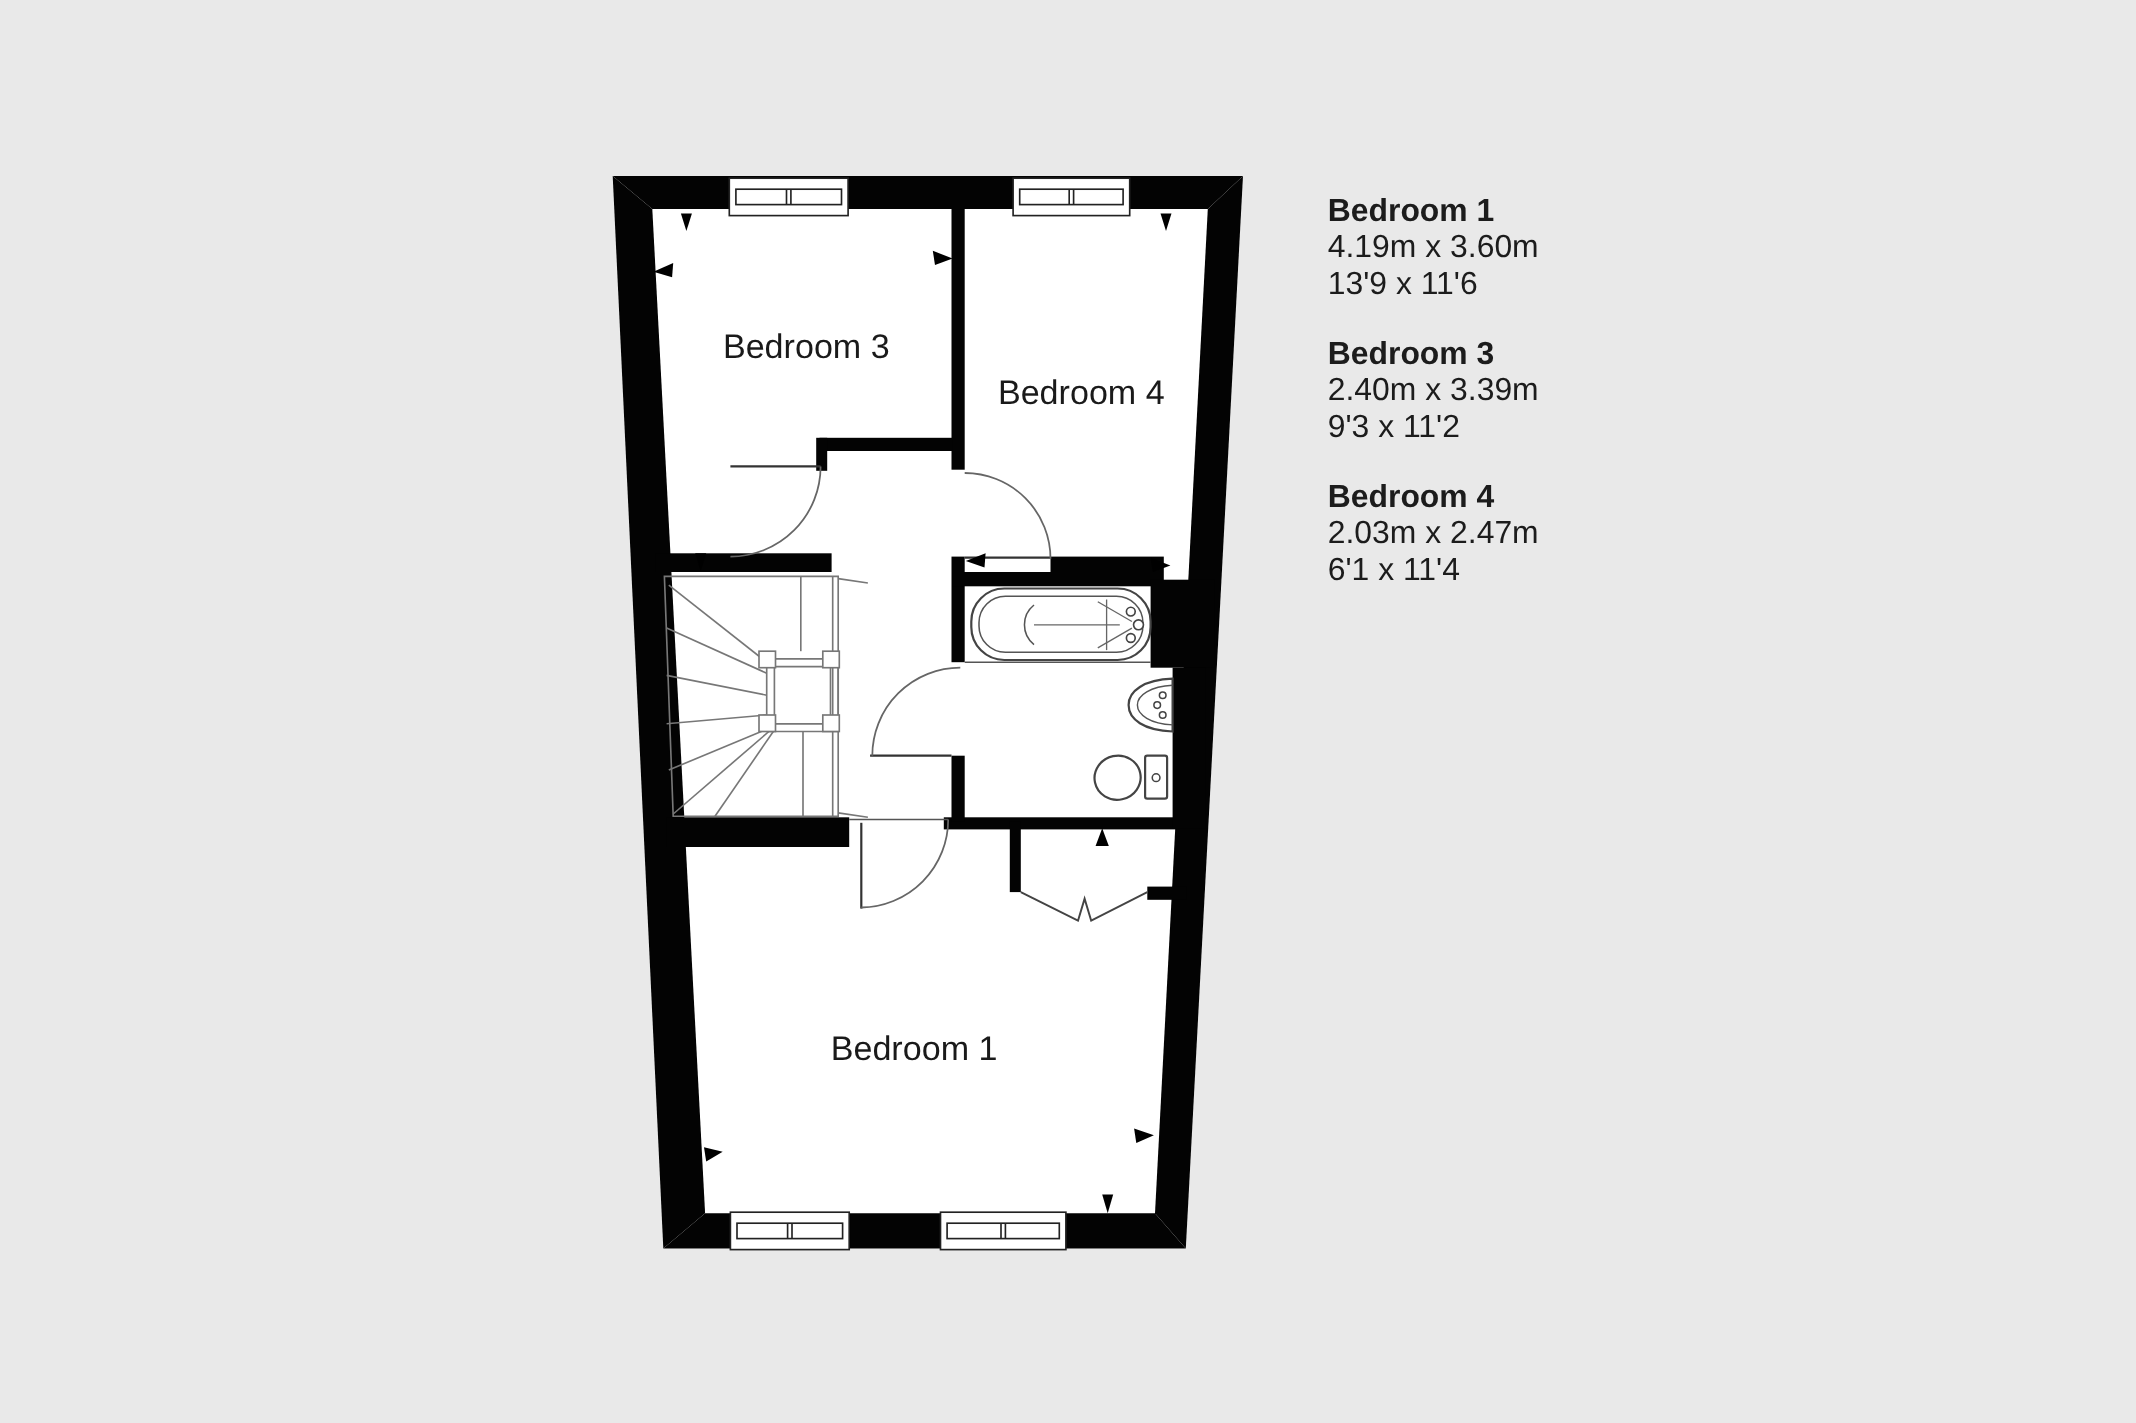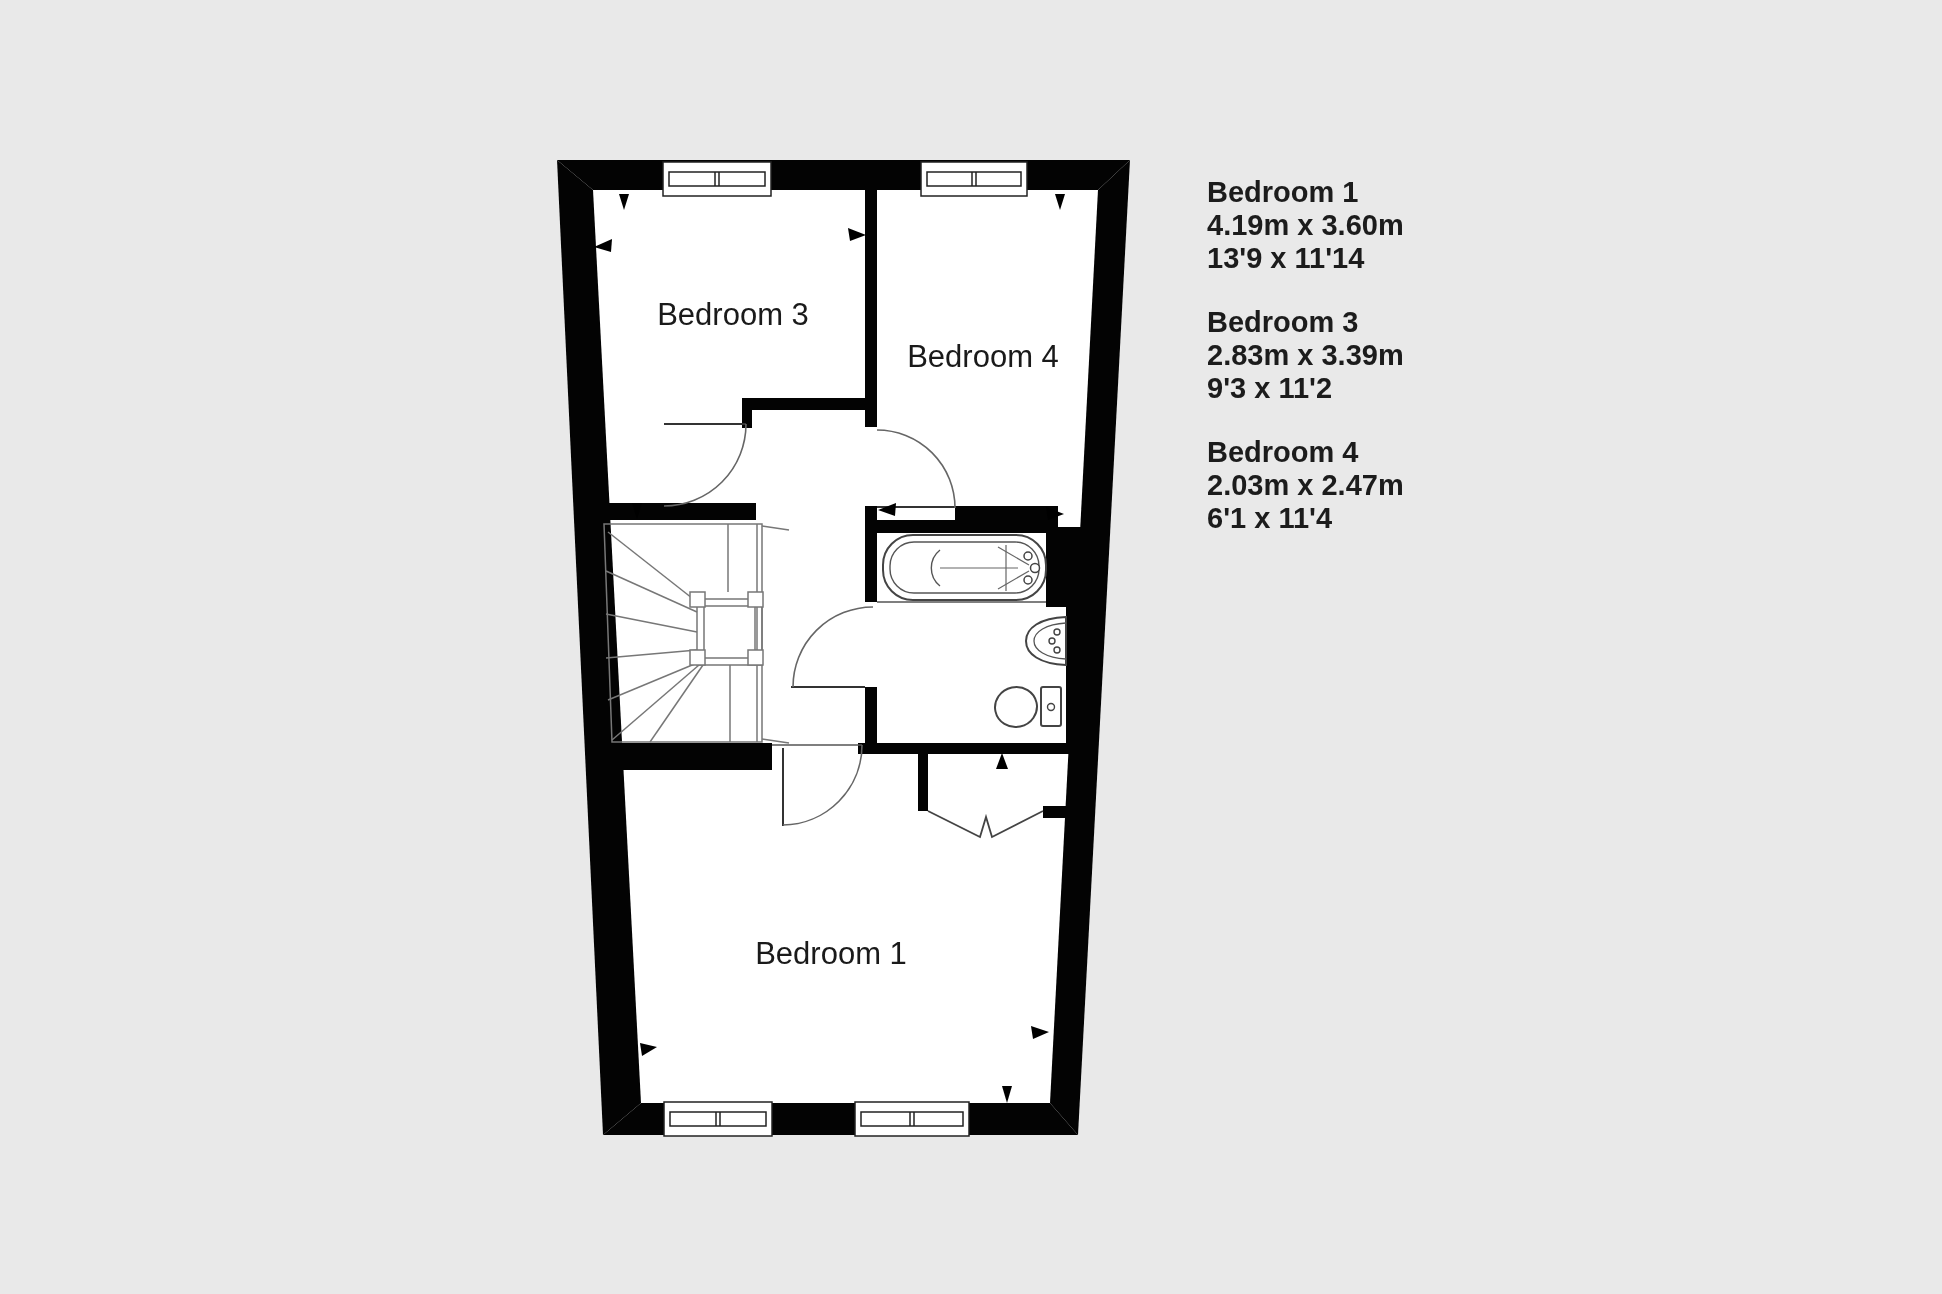--- a/index.html
+++ b/index.html
@@ -14,21 +14,21 @@
   .plan-svg text{
     font-family:"Liberation Sans","DejaVu Sans",sans-serif;
     font-size:31px;fill:#1a1a1a;
   }
   .legend{
     position:absolute;left:1207px;top:176px;
     color:#1c1c1c;font-size:29px;line-height:33px;
   }
   .legend-group{margin:0 0 31px 0;}
   .legend-title{font-weight:bold;}
-  .legend-line{font-weight:bold;}
+  .legend-line{font-weight:normal;}
 </style>
 </head>
 <body>
 
 <div class="stage">
 
   <svg class="plan-svg" width="1942" height="1294" viewBox="0 0 1942 1294">
 
     <polygon points="557,160 1130,160 1078,1135 603,1135" fill="#ffffff"></polygon>
 
@@ -176,25 +176,25 @@
       <text x="733" y="325">Bedroom 3</text>
       <text x="983" y="367">Bedroom 4</text>
       <text x="831" y="964">Bedroom 1</text>
     </g>
   </svg>
 
   <div class="legend">
     <div class="legend-group">
       <div class="legend-title">Bedroom 1</div>
       <div class="legend-line">4.19m x 3.60m</div>
-      <div class="legend-line">13'9 x 11'14</div>
+      <div class="legend-line">13'9 x 11'6</div>
     </div>
     <div class="legend-group">
       <div class="legend-title">Bedroom 3</div>
-      <div class="legend-line">2.83m x 3.39m</div>
+      <div class="legend-line">2.40m x 3.39m</div>
       <div class="legend-line">9'3 x 11'2</div>
     </div>
     <div class="legend-group">
       <div class="legend-title">Bedroom 4</div>
       <div class="legend-line">2.03m x 2.47m</div>
       <div class="legend-line">6'1 x 11'4</div>
     </div>
   </div>
 
 </div>

